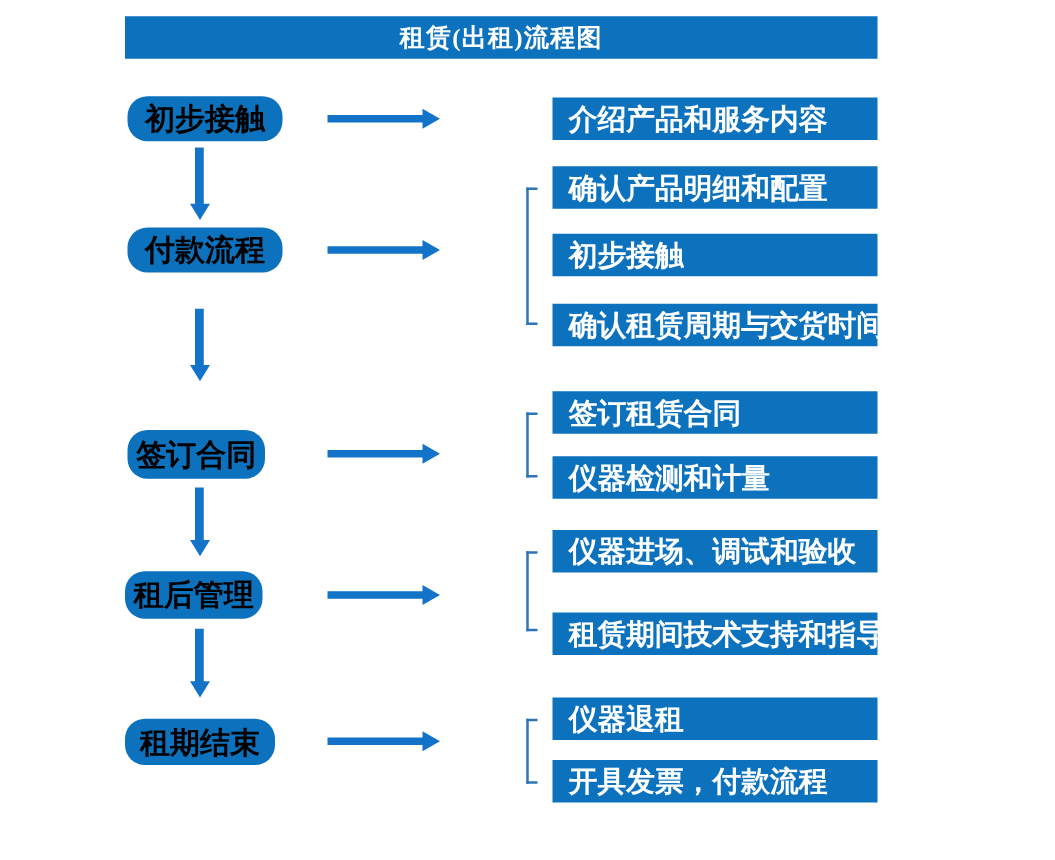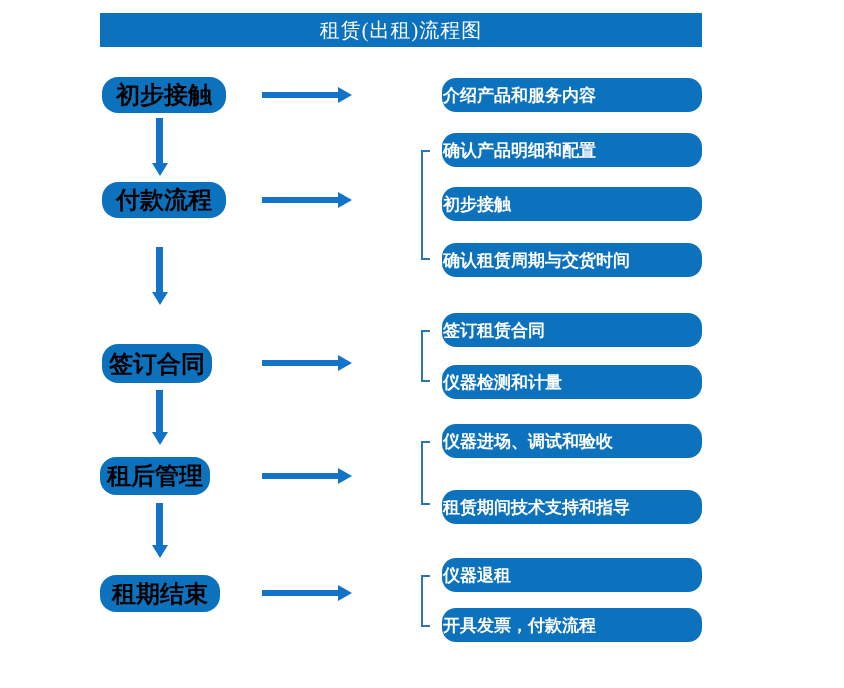--- a/index.html
+++ b/index.html
@@ -7,35 +7,34 @@
     --arrow-blue:#1273c8;
     --bracket-blue:#2e75b6;
   }
   html,body{margin:0;padding:0;background:#ffffff;}
   .canvas{
     position:relative;width:844px;height:688px;background:#ffffff;overflow:hidden;
     font-family:"Liberation Serif","DejaVu Serif",serif;
   }
   .title-bar{
     position:absolute;left:100px;top:13px;width:602px;height:34px;
-    background:var(--box-blue);color:#fff;font-weight:normal;font-size:20px;
+    background:var(--box-blue);color:#fff;font-weight:bold;font-size:20px;
     display:flex;align-items:center;justify-content:center;letter-spacing:1px;
   }
   .step{
     position:absolute;background:var(--box-blue);color:#000000;font-weight:bold;
     font-size:24px;display:flex;align-items:center;justify-content:center;
     white-space:nowrap;
     border-radius:16px;
   }
   .detail{
     position:absolute;left:442px;width:260px;height:34px;
-    background:var(--box-blue);color:#fff;font-weight:bold;font-size:17px;
-    display:flex;align-items:center;padding-left:1px;box-sizing:border-box;
+    background:var(--box-blue);color:#fff;font-weight:bold;font-size:23px;
+    display:flex;align-items:center;padding-left:13px;box-sizing:border-box;
     white-space:nowrap;
-    border-radius:14px;
   }
   .h-arrow{position:absolute;width:90px;height:16px;}
   .h-arrow .shaft{position:absolute;left:0;right:12px;top:5px;height:6px;background:var(--arrow-blue);}
   .h-arrow .head{position:absolute;right:0;top:0;width:0;height:0;
     border-left:14px solid var(--arrow-blue);border-top:8px solid transparent;border-bottom:8px solid transparent;}
   .v-arrow{position:absolute;width:16px;}
   .v-arrow .shaft{position:absolute;top:0;bottom:12px;left:4px;width:7px;background:var(--arrow-blue);}
   .v-arrow .head{position:absolute;bottom:0;left:0;width:0;height:0;
     border-top:13px solid var(--arrow-blue);border-left:8px solid transparent;border-right:8px solid transparent;}
   .bracket{

